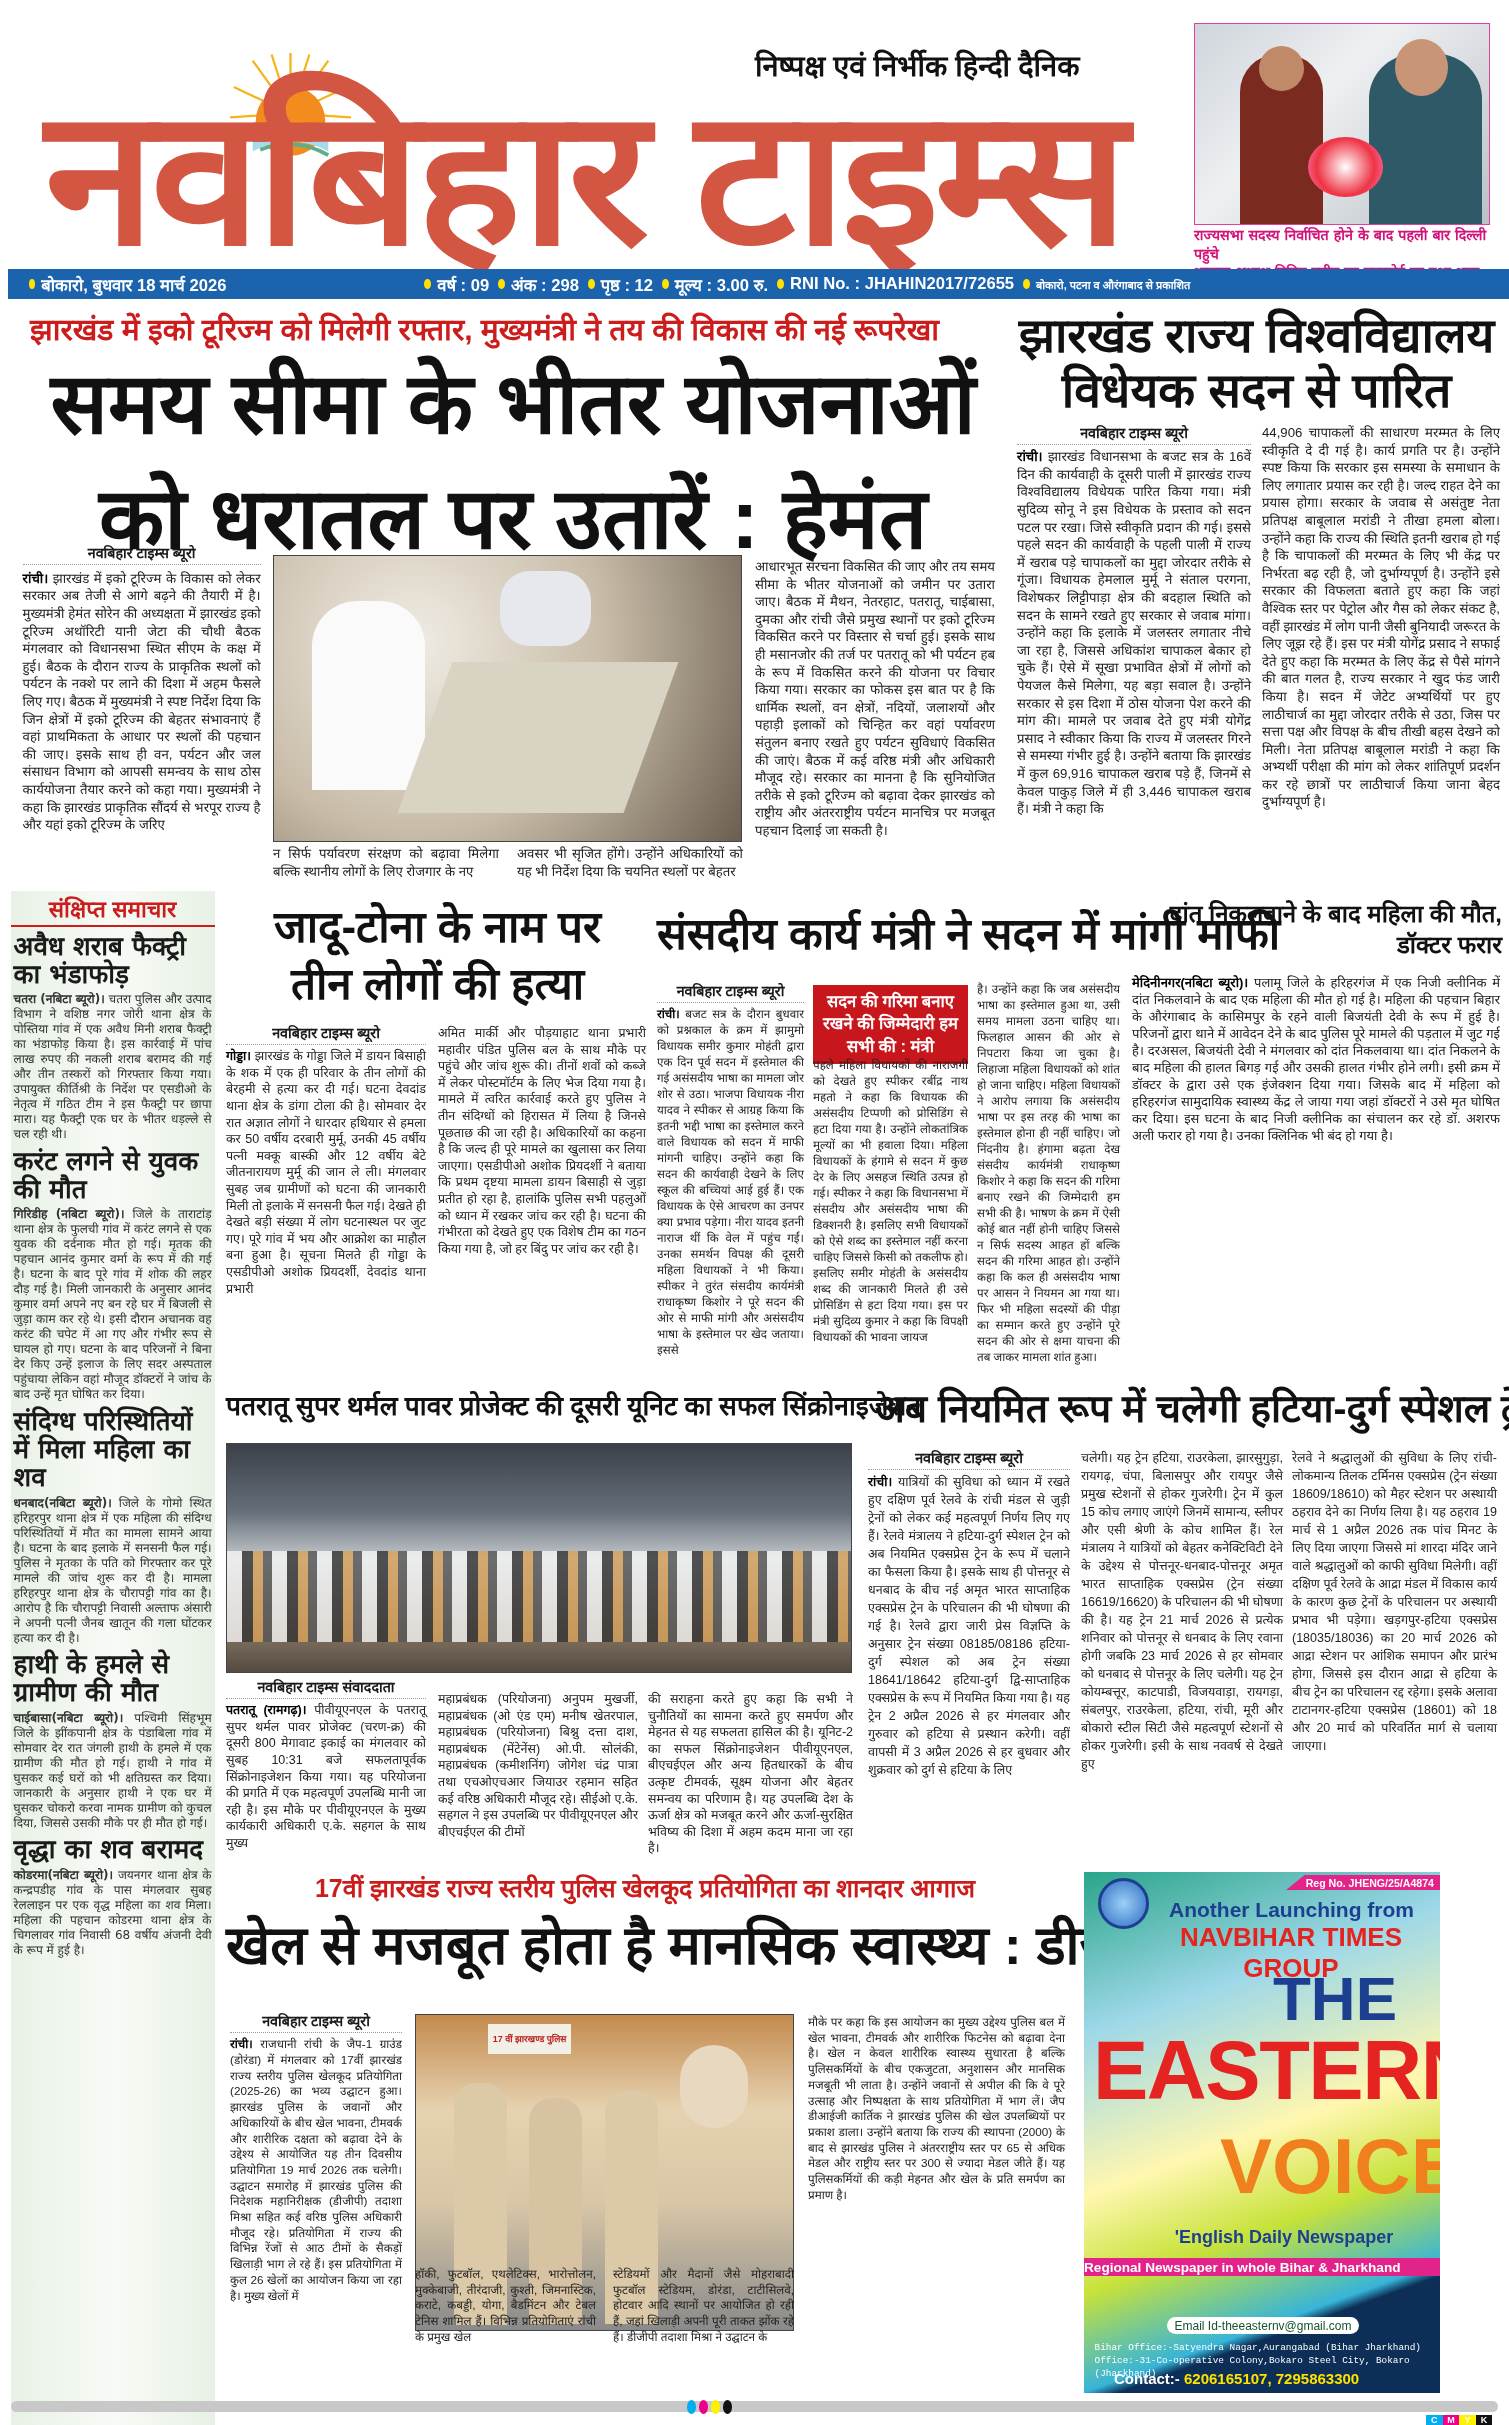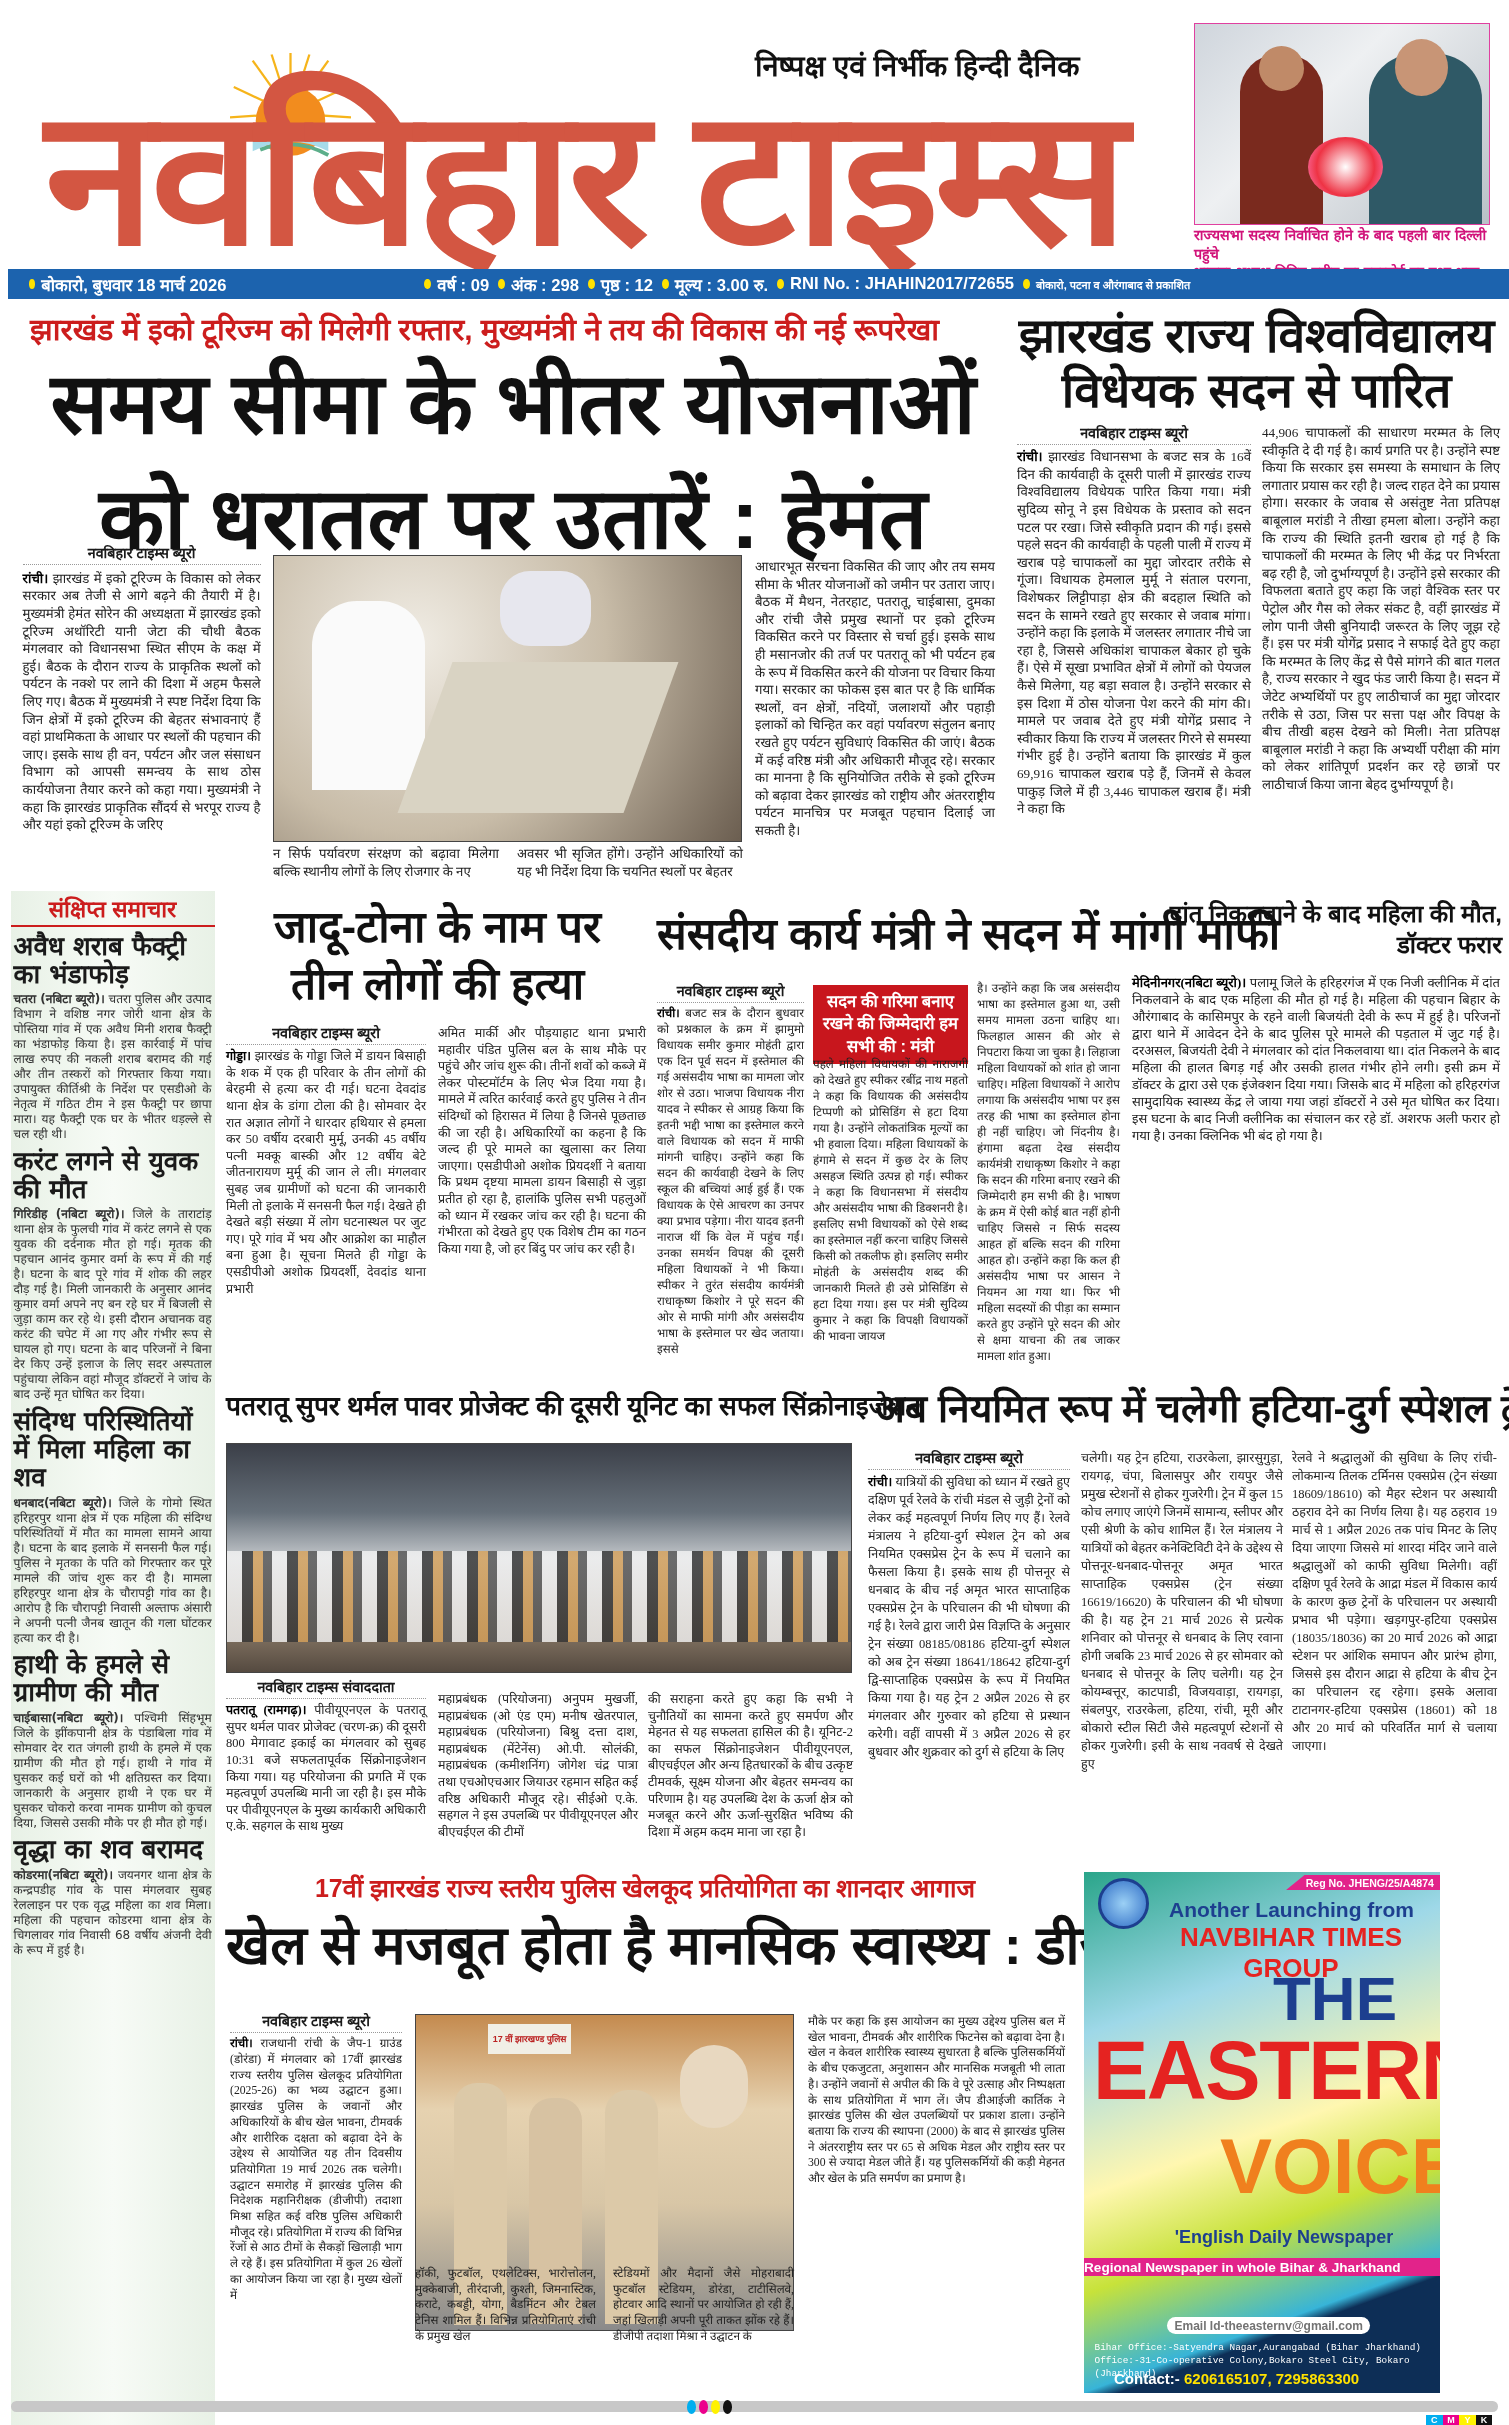--- a/index.html
+++ b/index.html
@@ -18,21 +18,21 @@
 
   
   .info-bar { left: 7.5px; top: 269px; width: 1502px; height: 30px; background: #1c63ae; color: #fff; display: flex; align-items: center; font-weight: bold; font-size: 16.6px; font-family: "Liberation Sans", sans-serif; padding-left: 12px; }
   .info-bar .dot { width: 6.8px; height: 10.6px; border-radius: 50%; background: #ffe200; display: inline-block; margin-right: 6px; margin-left: 9px; }
   .info-bar .spacer { width: 189px; }
 
   
   .kicker-red { color: #cc1d1d; font-weight: bold; font-family: "Liberation Sans", sans-serif; }
   .big-head { font-weight: 900; color: #111; font-family: "Liberation Sans", sans-serif; }
   .byline { font-weight: bold; font-size: 14.3px; text-align: center; border-bottom: 1.5px dotted #999; padding-bottom: 2.3px; font-family: "Liberation Sans", sans-serif; }
-  .body-text { font-size: 13.2px; line-height: 17.6px; text-align: justify; color: #222; font-family: Liberation Serif, serif; }
+  .body-text { font-size: 13.2px; line-height: 17.6px; text-align: justify; color: #222; font-family: Liberation Sans, sans-serif; }
   .body-text b { color: #000; }
 
   .photo { overflow: hidden; border: 1.5px solid #444; }
   .photo-meeting { background: radial-gradient(circle at 30% 30%, #f0ece4, #c8bca8 50%, #6b5e50 100%); }
   .photo-plant { background: linear-gradient(180deg,#3b3f48 0%, #66707a 30%, #c2c6ca 50%, #8a7a68 80%, #554a40 100%); }
   .photo-police { background: linear-gradient(180deg,#c48a4e 0%,#e6d2b0 30%,#d8c6a6 60%,#8a8a8a 100%); }
 
   
   .samachar { left: 10.6px; top: 891px; width: 204px; height: 1547px; background: linear-gradient(90deg,#e8f1e6,#f7fbf6 50%,#e8f1e6); }
   .samachar-head { font-size: 22.6px; font-weight: 900; color: #cc1d1d; text-align: center; border-bottom: 2.3px solid #cc1d1d; padding: 1.5px 0; font-family: "Liberation Sans", sans-serif; }
@@ -45,21 +45,21 @@
   .ad { left: 1084px; top: 1872px; width: 356px; height: 521px; background: linear-gradient(160deg,#2aa58a 0%,#9ed8e8 25%,#fff7b0 50%,#c7e23a 65%,#37b4d8 80%,#0d2e56 82%,#0d2e56 100%); overflow: hidden; }
   .ad .reg { position: absolute; right: 0; top: 3px; background: #e2238a; color: #fff; font-size: 10.6px; font-weight: bold; padding: 1.5px 6px 1.5px 19.6px; clip-path: polygon(12% 0,100% 0,100% 100%,0 100%); font-family: "Liberation Sans", sans-serif; }
   .ad .logo-circle { position: absolute; left: 13.6px; top: 6px; width: 51px; height: 51px; border-radius: 50%; border: 3px solid #1d3f8f; background: radial-gradient(circle,#9bd0f5,#2d6bc5); }
   .ad .l1 { position: absolute; left: 68px; top: 26px; width: 279px; text-align: center; color: #1d3f8f; font-weight: 900; font-size: 21px; font-family: "Liberation Sans", sans-serif; }
   .ad .l2 { position: absolute; left: 60px; top: 50px; width: 294px; text-align: center; color: #e52321; font-weight: 900; font-size: 26px; font-family: "Liberation Sans", sans-serif; }
   .ad .the { position: absolute; left: 189px; top: 91px; color: #1d3f8f; font-weight: 900; font-size: 62px; font-family: "Liberation Sans", sans-serif; }
   .ad .eastern { position: absolute; left: 9px; top: 151px; width: 340px; text-align: center; color: #e52321; font-weight: 900; font-size: 83px; letter-spacing: -1.5px; font-family: "Liberation Sans", sans-serif; }
   .ad .voice { position: absolute; left: 136px; top: 249px; color: #f0801e; font-weight: 900; font-size: 78px; font-family: "Liberation Sans", sans-serif; }
   .ad .eng { position: absolute; left: 53px; top: 355px; width: 294px; text-align: center; color: #1d3f8f; font-weight: 900; font-size: 18px; font-family: "Liberation Sans", sans-serif; }
   .ad .regional { position: absolute; left: 0; top: 386px; width: 356px; background: #e2238a; color: #fff; font-weight: bold; font-size: 13.6px; padding: 1.5px 0; font-family: "Liberation Sans", sans-serif; }
-  .ad .email { position: absolute; left: 83px; top: 445px; background: #fff; color: #737373; border-radius: 10.6px; font-size: 12px; font-weight: bold; padding: 1.5px 7.5px; font-family: "Liberation Sans", sans-serif; }
+  .ad .email { position: absolute; left: 83px; top: 445px; background: #fff; color: #14532d; border-radius: 10.6px; font-size: 12px; font-weight: normal; padding: 1.5px 7.5px; font-family: "Liberation Sans", sans-serif; }
   .ad .office { position: absolute; left: 10.6px; top: 469px; color: #fff; font-size: 9.4px; line-height: 1.4; font-family: Liberation Mono, monospace; }
   .ad .contact { position: absolute; left: 30px; top: 498px; color: #fff; font-size: 15px; font-weight: bold; font-family: "Liberation Sans", sans-serif; }
   .ad .contact span { color: #ffe200; }
 
   .footer-strip { left: 10.6px; top: 2401px; width: 1487px; height: 10.6px; background: #c8c8c8; border-radius: 5.3px; }
   .reg-marks { left: 687px; top: 2400px; display: flex; gap: 3px; }
   .reg-marks span { width: 9px; height: 13.6px; border-radius: 50%; display: inline-block; }
   .cmyk { left: 1426px; top: 2415px; display: flex; font-weight: bold; font-size: 9px; font-family: "Liberation Sans", sans-serif; }
   .cmyk span { width: 16.6px; height: 10.6px; display: inline-flex; align-items: center; justify-content: center; }
 </style>

